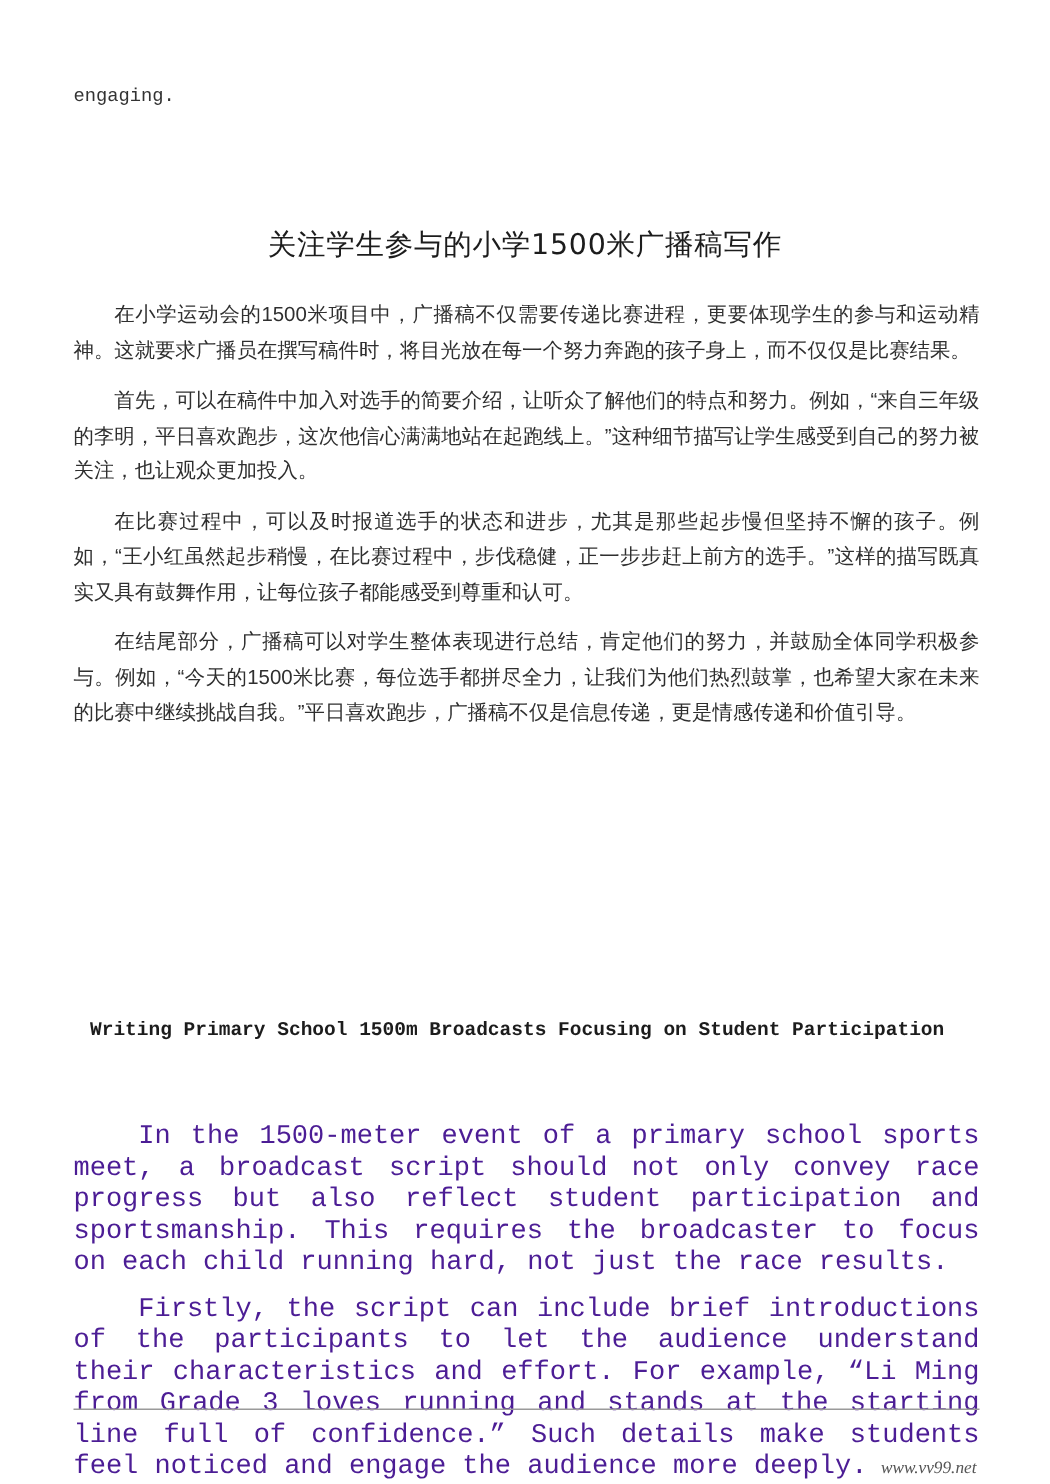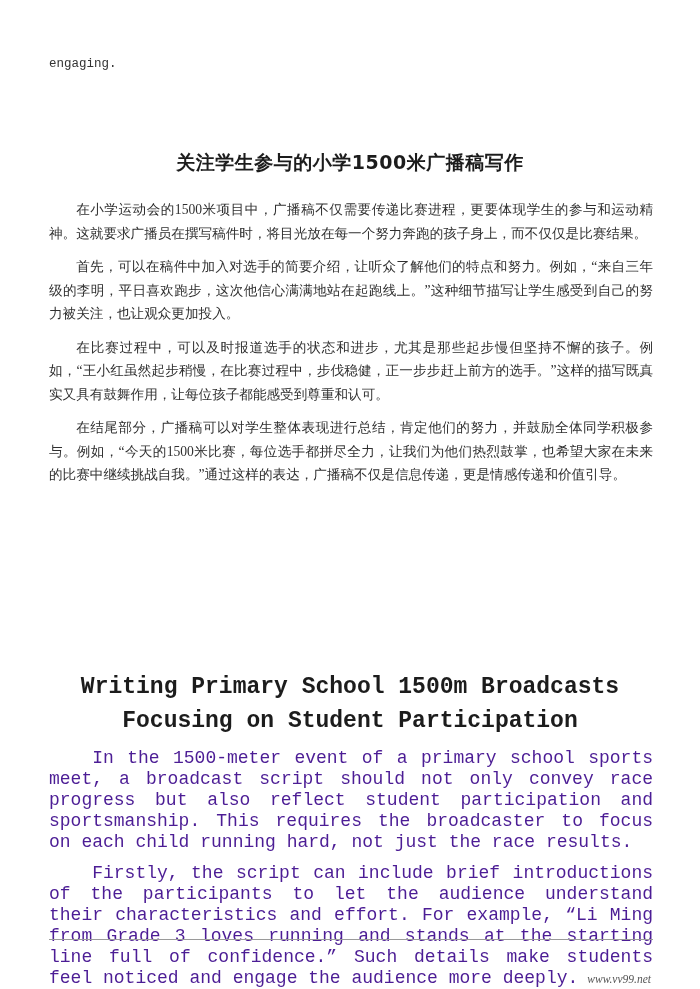--- a/index.html
+++ b/index.html
@@ -1,42 +1,42 @@
 <!DOCTYPE html>
 <html><head>
   <meta charset="utf-8">
   <style>
     html, body { margin: 0; padding: 0; background: #ffffff; }
     body { width: 700px; height: 989px; position: relative; overflow: hidden; color: #2a2a2a; }
     .page { position: absolute; left: 0; top: 0; width: 700px; height: 989px; }
     .carry { position: absolute; left: 49px; top: 57px; font-family: "Liberation Mono", "DejaVu Sans Mono", monospace; font-size: 12.5px; color: #333; }
-    .cn-title { position: absolute; left: 0; width: 700px; top: 150px; text-align: center; font-family: "DejaVu Sans", sans-serif; font-weight: bold; font-size: 19px; color: #1c1c1c; letter-spacing: 0.5px; }
-    .cn-body { position: absolute; left: 49px; width: 604px; top: 198px; font-family: Liberation Serif, serif; font-size: 13.6px; line-height: 23.5px; color: #2f2f2f; text-align: justify; }
+    .cn-title { position: absolute; left: 0; width: 700px; top: 150px; text-align: center; font-family: "DejaVu Sans", sans-serif; font-weight: normal; font-size: 19px; color: #1c1c1c; letter-spacing: 0.5px; }
+    .cn-body { position: absolute; left: 49px; width: 604px; top: 198px; font-family: Liberation Sans, sans-serif; font-size: 13.6px; line-height: 23.5px; color: #2f2f2f; text-align: justify; }
     .cn-body p { margin: 0 0 10px 0; text-indent: 2em; }
-    .en-title { position: absolute; left: 0; width: 700px; top: 670px; text-align: center; font-family: "Liberation Mono", "DejaVu Sans Mono", monospace; font-weight: bold; font-size: 23px; line-height: 34px; color: #1c1c1c; }
+    .en-title { position: absolute; left: 0; width: 700px; top: 670px; text-align: left; font-family: "Liberation Mono", "DejaVu Sans Mono", monospace; font-weight: bold; font-size: 13px; line-height: 34px; color: #1c1c1c; }
     .en-body { position: absolute; left: 49px; width: 604px; top: 748px; font-family: "Liberation Mono", "DejaVu Sans Mono", monospace; font-size: 18px; line-height: 21px; color: #4c1d95; text-align: justify; }
     .en-body p { margin: 0 0 10px 0; text-indent: 2.4em; }
     .watermark { position: absolute; left: 300px; top: 838px; font-family: "Liberation Sans", sans-serif; font-weight: bold; font-size: 92px; color: #000; opacity: 0.06; letter-spacing: 2px; pointer-events: none; }
     .footer-rule { position: absolute; left: 49px; width: 604px; top: 939px; height: 0; border-top: 1.5px solid #9a9a9a; }
     .footer-url { position: absolute; right: 49px; top: 973px; font-family: "Liberation Serif", serif; font-style: italic; font-size: 11.5px; color: #555; }
   </style>
 </head>
 <body>
 
 <div class="page">
 
   <div class="carry">engaging.</div>
 
   <h1 class="cn-title" style="margin:0;">关注学生参与的小学1500米广播稿写作</h1>
 
   <div class="cn-body">
     <p>在小学运动会的1500米项目中，广播稿不仅需要传递比赛进程，更要体现学生的参与和运动精神。这就要求广播员在撰写稿件时，将目光放在每一个努力奔跑的孩子身上，而不仅仅是比赛结果。</p>
     <p>首先，可以在稿件中加入对选手的简要介绍，让听众了解他们的特点和努力。例如，“来自三年级的李明，平日喜欢跑步，这次他信心满满地站在起跑线上。”这种细节描写让学生感受到自己的努力被关注，也让观众更加投入。</p>
     <p>在比赛过程中，可以及时报道选手的状态和进步，尤其是那些起步慢但坚持不懈的孩子。例如，“王小红虽然起步稍慢，在比赛过程中，步伐稳健，正一步步赶上前方的选手。”这样的描写既真实又具有鼓舞作用，让每位孩子都能感受到尊重和认可。</p>
-    <p>在结尾部分，广播稿可以对学生整体表现进行总结，肯定他们的努力，并鼓励全体同学积极参与。例如，“今天的1500米比赛，每位选手都拼尽全力，让我们为他们热烈鼓掌，也希望大家在未来的比赛中继续挑战自我。”通过这样的表达，广播稿不仅是信息传递，更是情感传递和价值引导。</p>
+    <p>在结尾部分，广播稿可以对学生整体表现进行总结，肯定他们的努力，并鼓励全体同学积极参与。例如，“今天的1500米比赛，每位选手都拼尽全力，让我们为他们热烈鼓掌，也希望大家在未来的比赛中继续挑战自我。”平日喜欢跑步，广播稿不仅是信息传递，更是情感传递和价值引导。</p>
   </div>
 
   <h2 class="en-title" style="margin:0; padding:0 60px; box-sizing:border-box;">Writing Primary School 1500m Broadcasts Focusing on Student Participation</h2>
 
   <div class="en-body">
     <p>In the 1500-meter event of a primary school sports meet, a broadcast script should not only convey race progress but also reflect student participation and sportsmanship. This requires the broadcaster to focus on each child running hard, not just the race results.</p>
     <p>Firstly, the script can include brief introductions of the participants to let the audience understand their characteristics and effort. For example, “Li Ming from Grade 3 loves running and stands at the starting line full of confidence.” Such details make students feel noticed and engage the audience more deeply.</p>
   </div>
 
 

